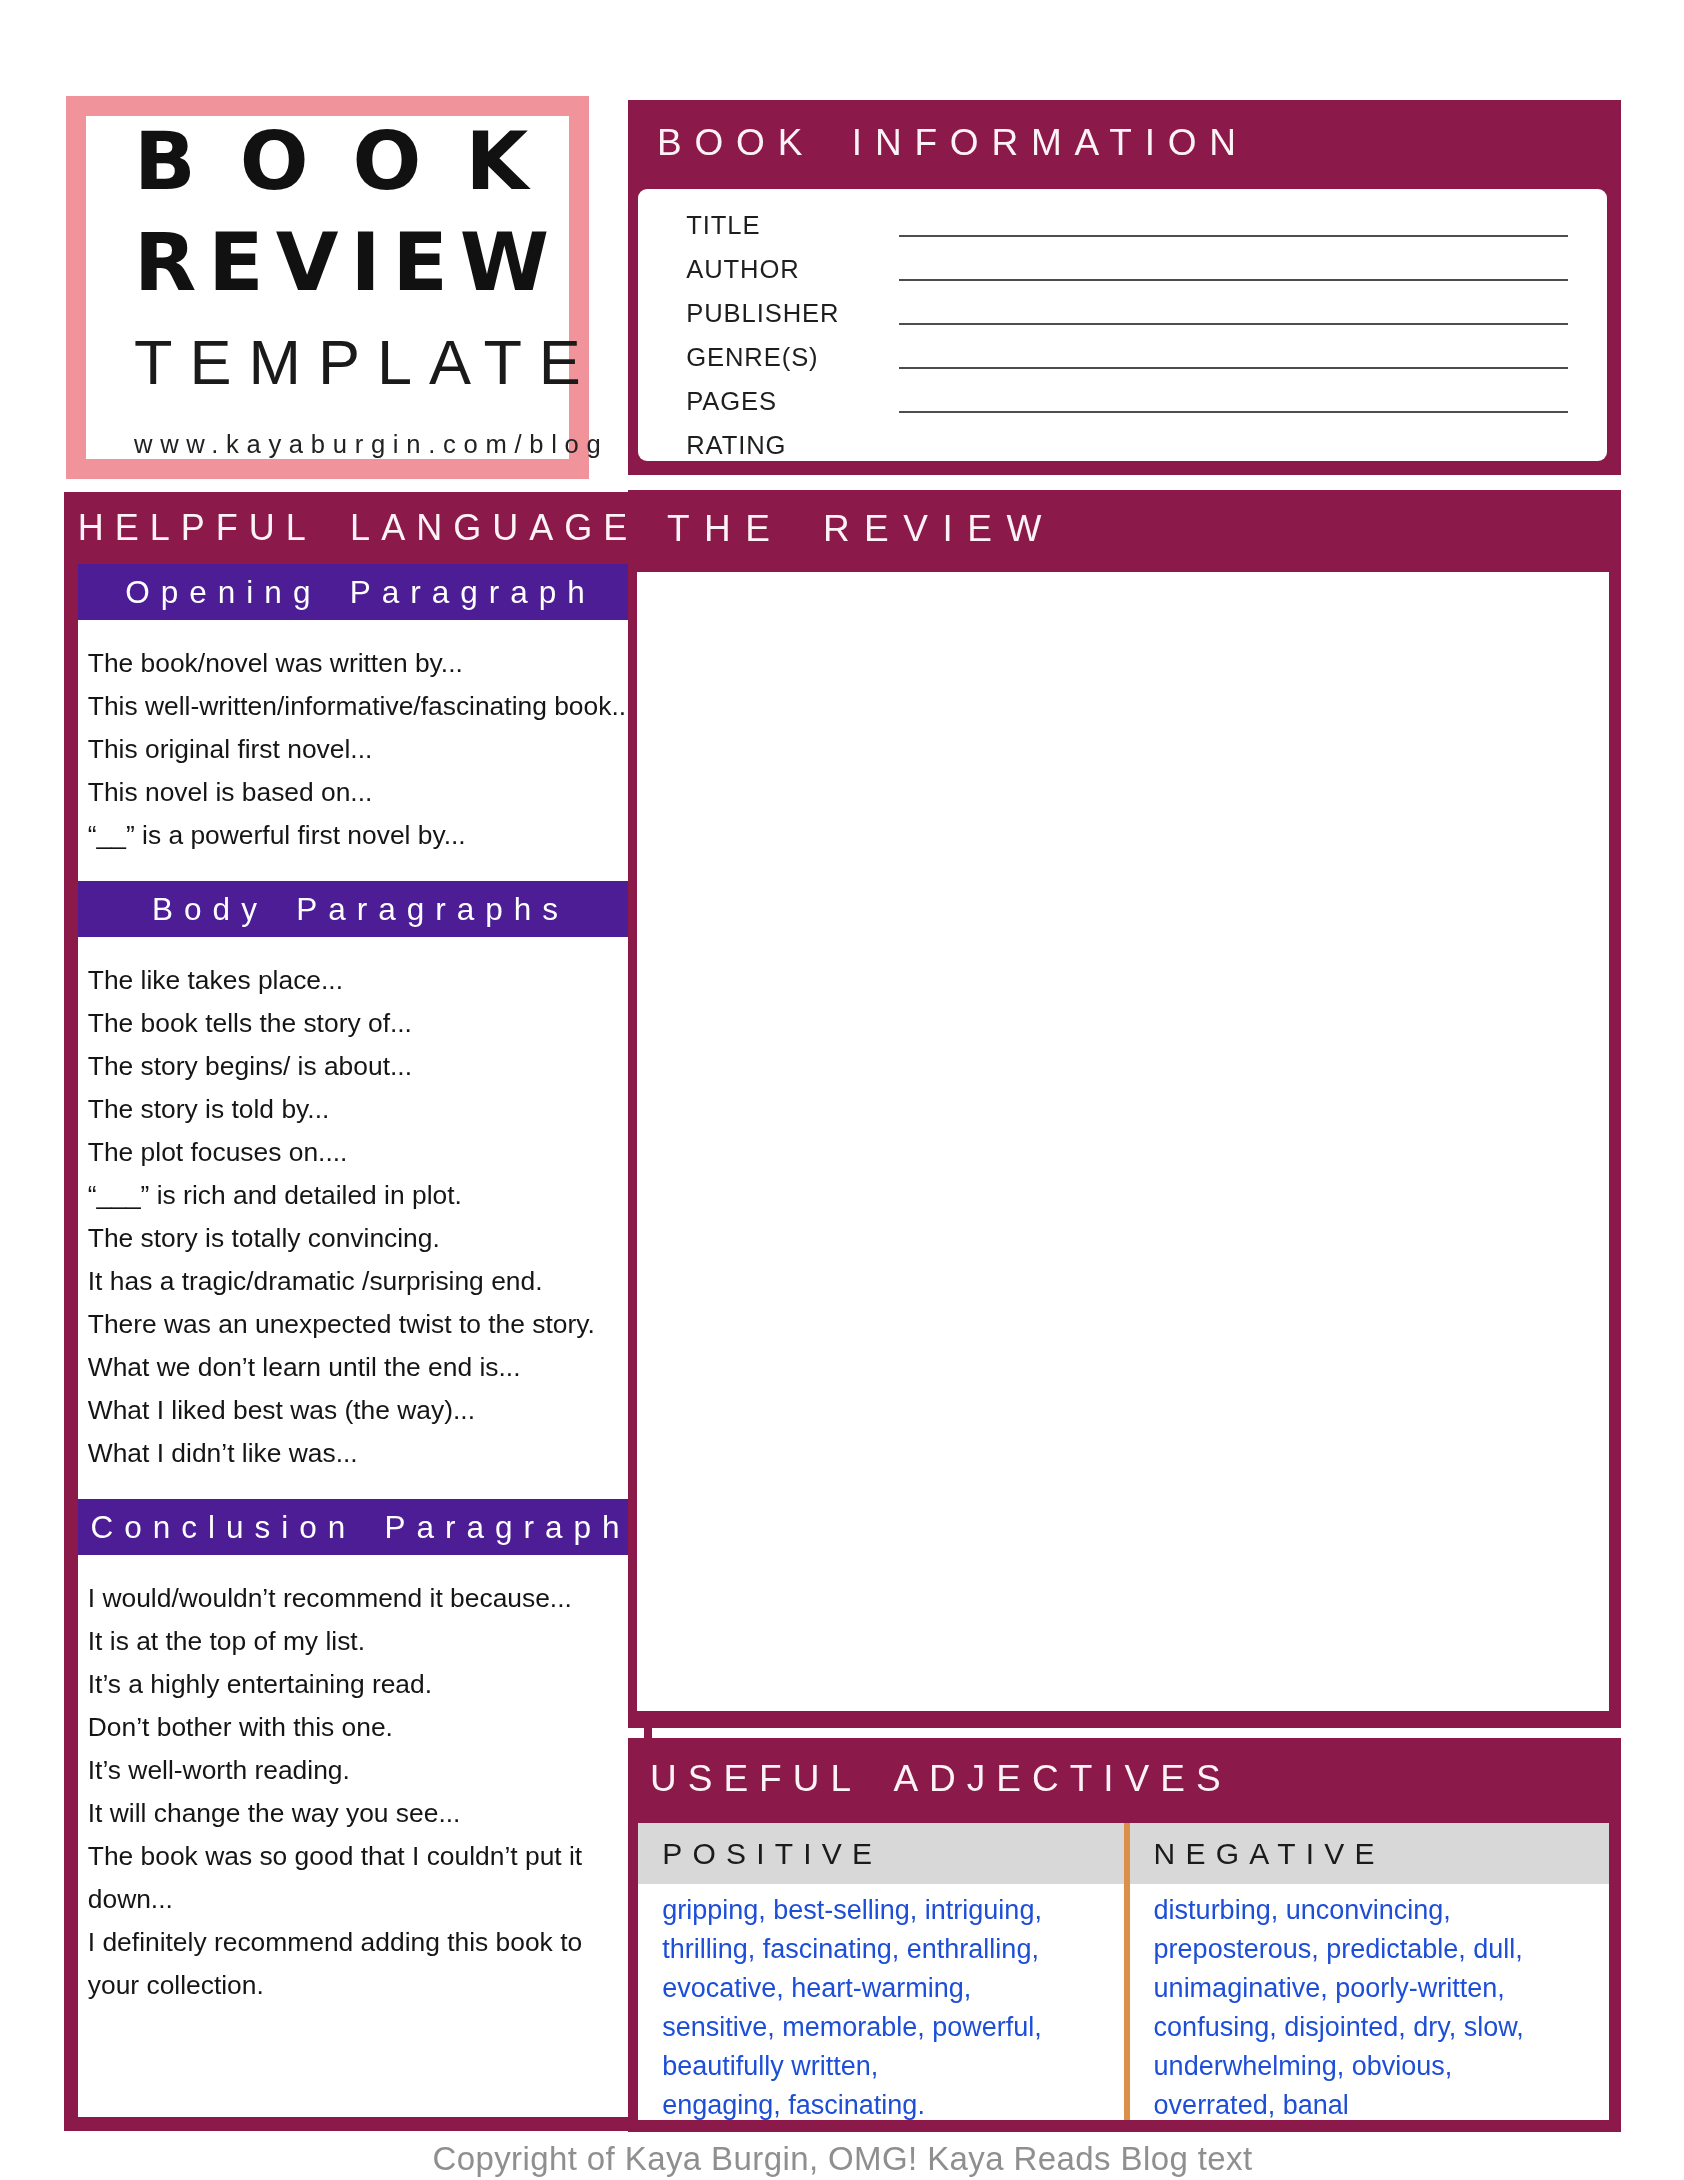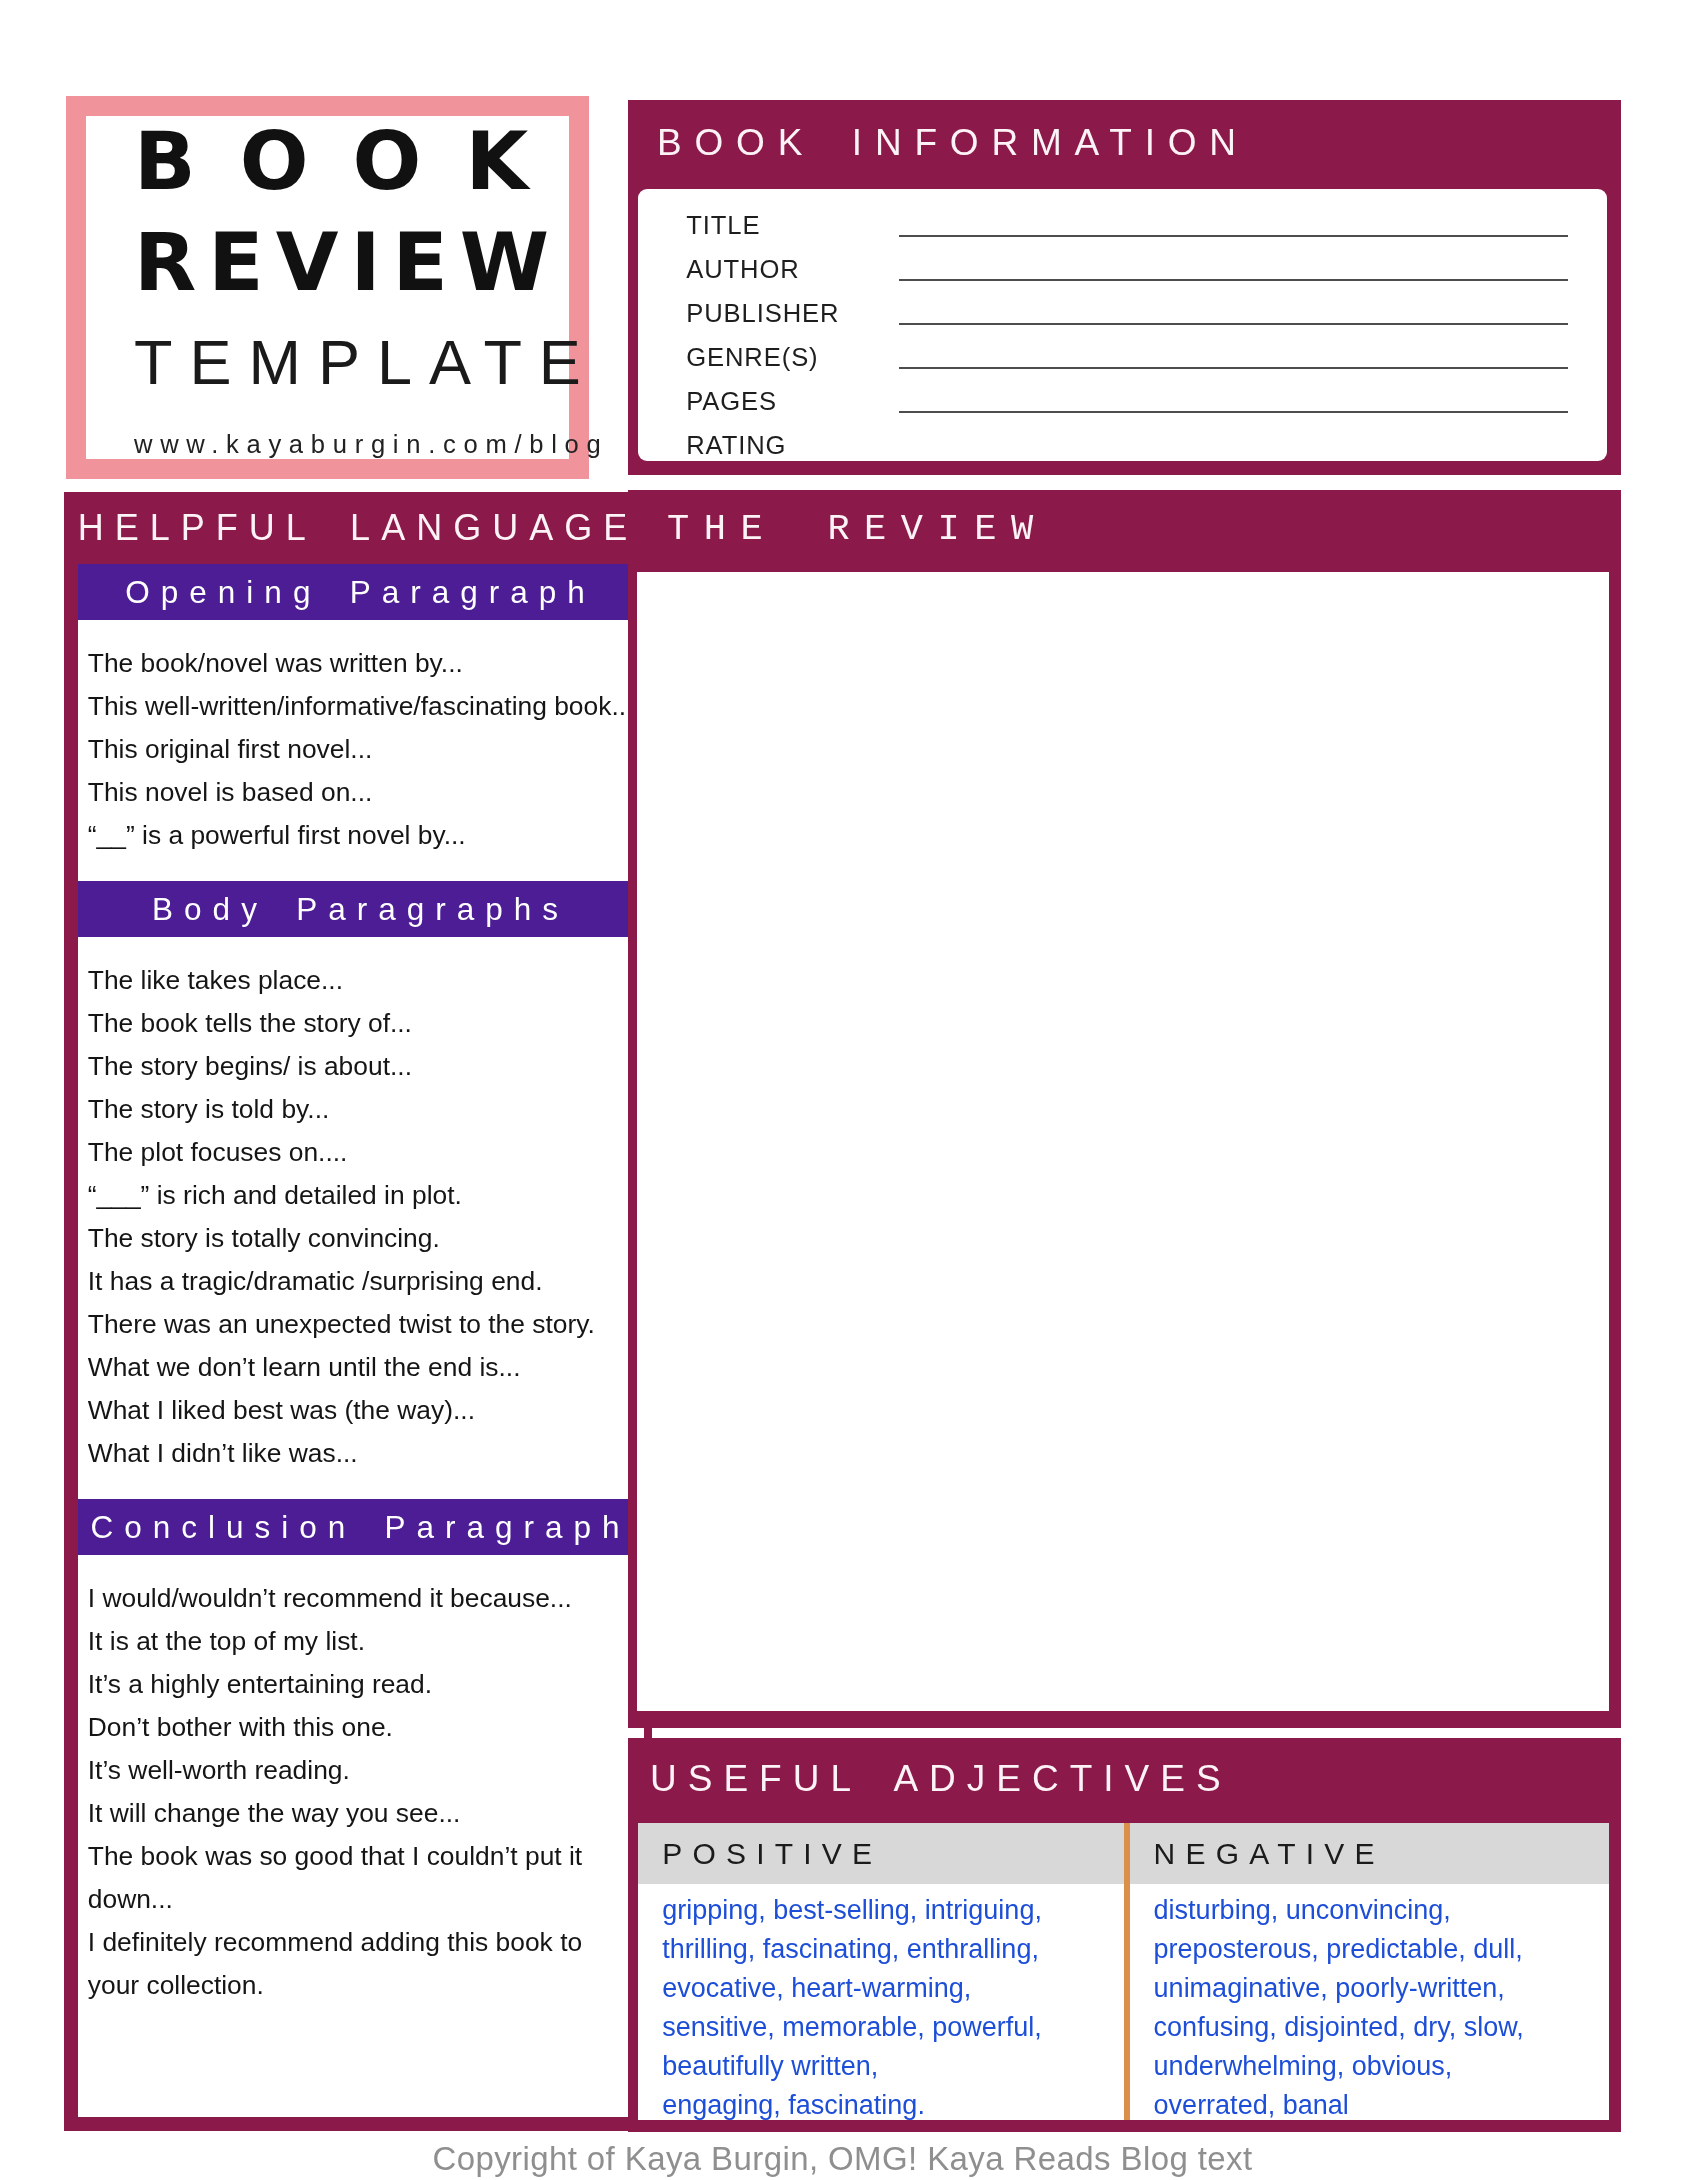--- a/index.html
+++ b/index.html
@@ -38,21 +38,21 @@
   .panel--helpful .panel-title{height:72px;justify-content:center;padding-left:0;font-size:36px;letter-spacing:11px;}
   .panel--helpful .panel-body{left:13.6px;right:8.5px;top:72px;bottom:13.6px;}
   .sub-bar{
     background:#4c1d95;color:#fff;text-align:center;font-size:31.5px;
     letter-spacing:11px;word-spacing:8.5px;height:56px;line-height:56px;
   }
   .phrase-list{padding:22px 6.8px 24px 10.2px;font-size:26.4px;line-height:43px;color:#151515;}
   .phrase{}
   
   .panel--review{left:628px;top:490px;width:993px;height:1238px;}
-  .panel--review .panel-title{height:78px;padding-left:39px;letter-spacing:14.5px;font-family:Liberation Mono, monospace;}
+  .panel--review .panel-title{height:78px;padding-left:39px;letter-spacing:14.5px;}
   .panel--review .panel-body{left:8.5px;right:12px;top:82px;bottom:17px;}
   
   .panel--adjectives{left:628px;top:1738px;width:993px;height:394px;}
   .panel--adjectives .panel-title{height:82px;padding-left:22px;letter-spacing:11px;}
   .panel--adjectives .panel-body{left:10.2px;right:12px;top:85px;bottom:12px;display:flex;}
   .adj-col{width:50%;box-sizing:border-box;display:flex;flex-direction:column;}
   .adj-col--negative{border-left:6.8px solid #da9049;}
   .adj-col-header{
     background:#d8d8d8;font-size:30px;letter-spacing:10.2px;color:#1b1b1b;
     height:61px;line-height:61px;padding-left:24px;flex-shrink:0;

